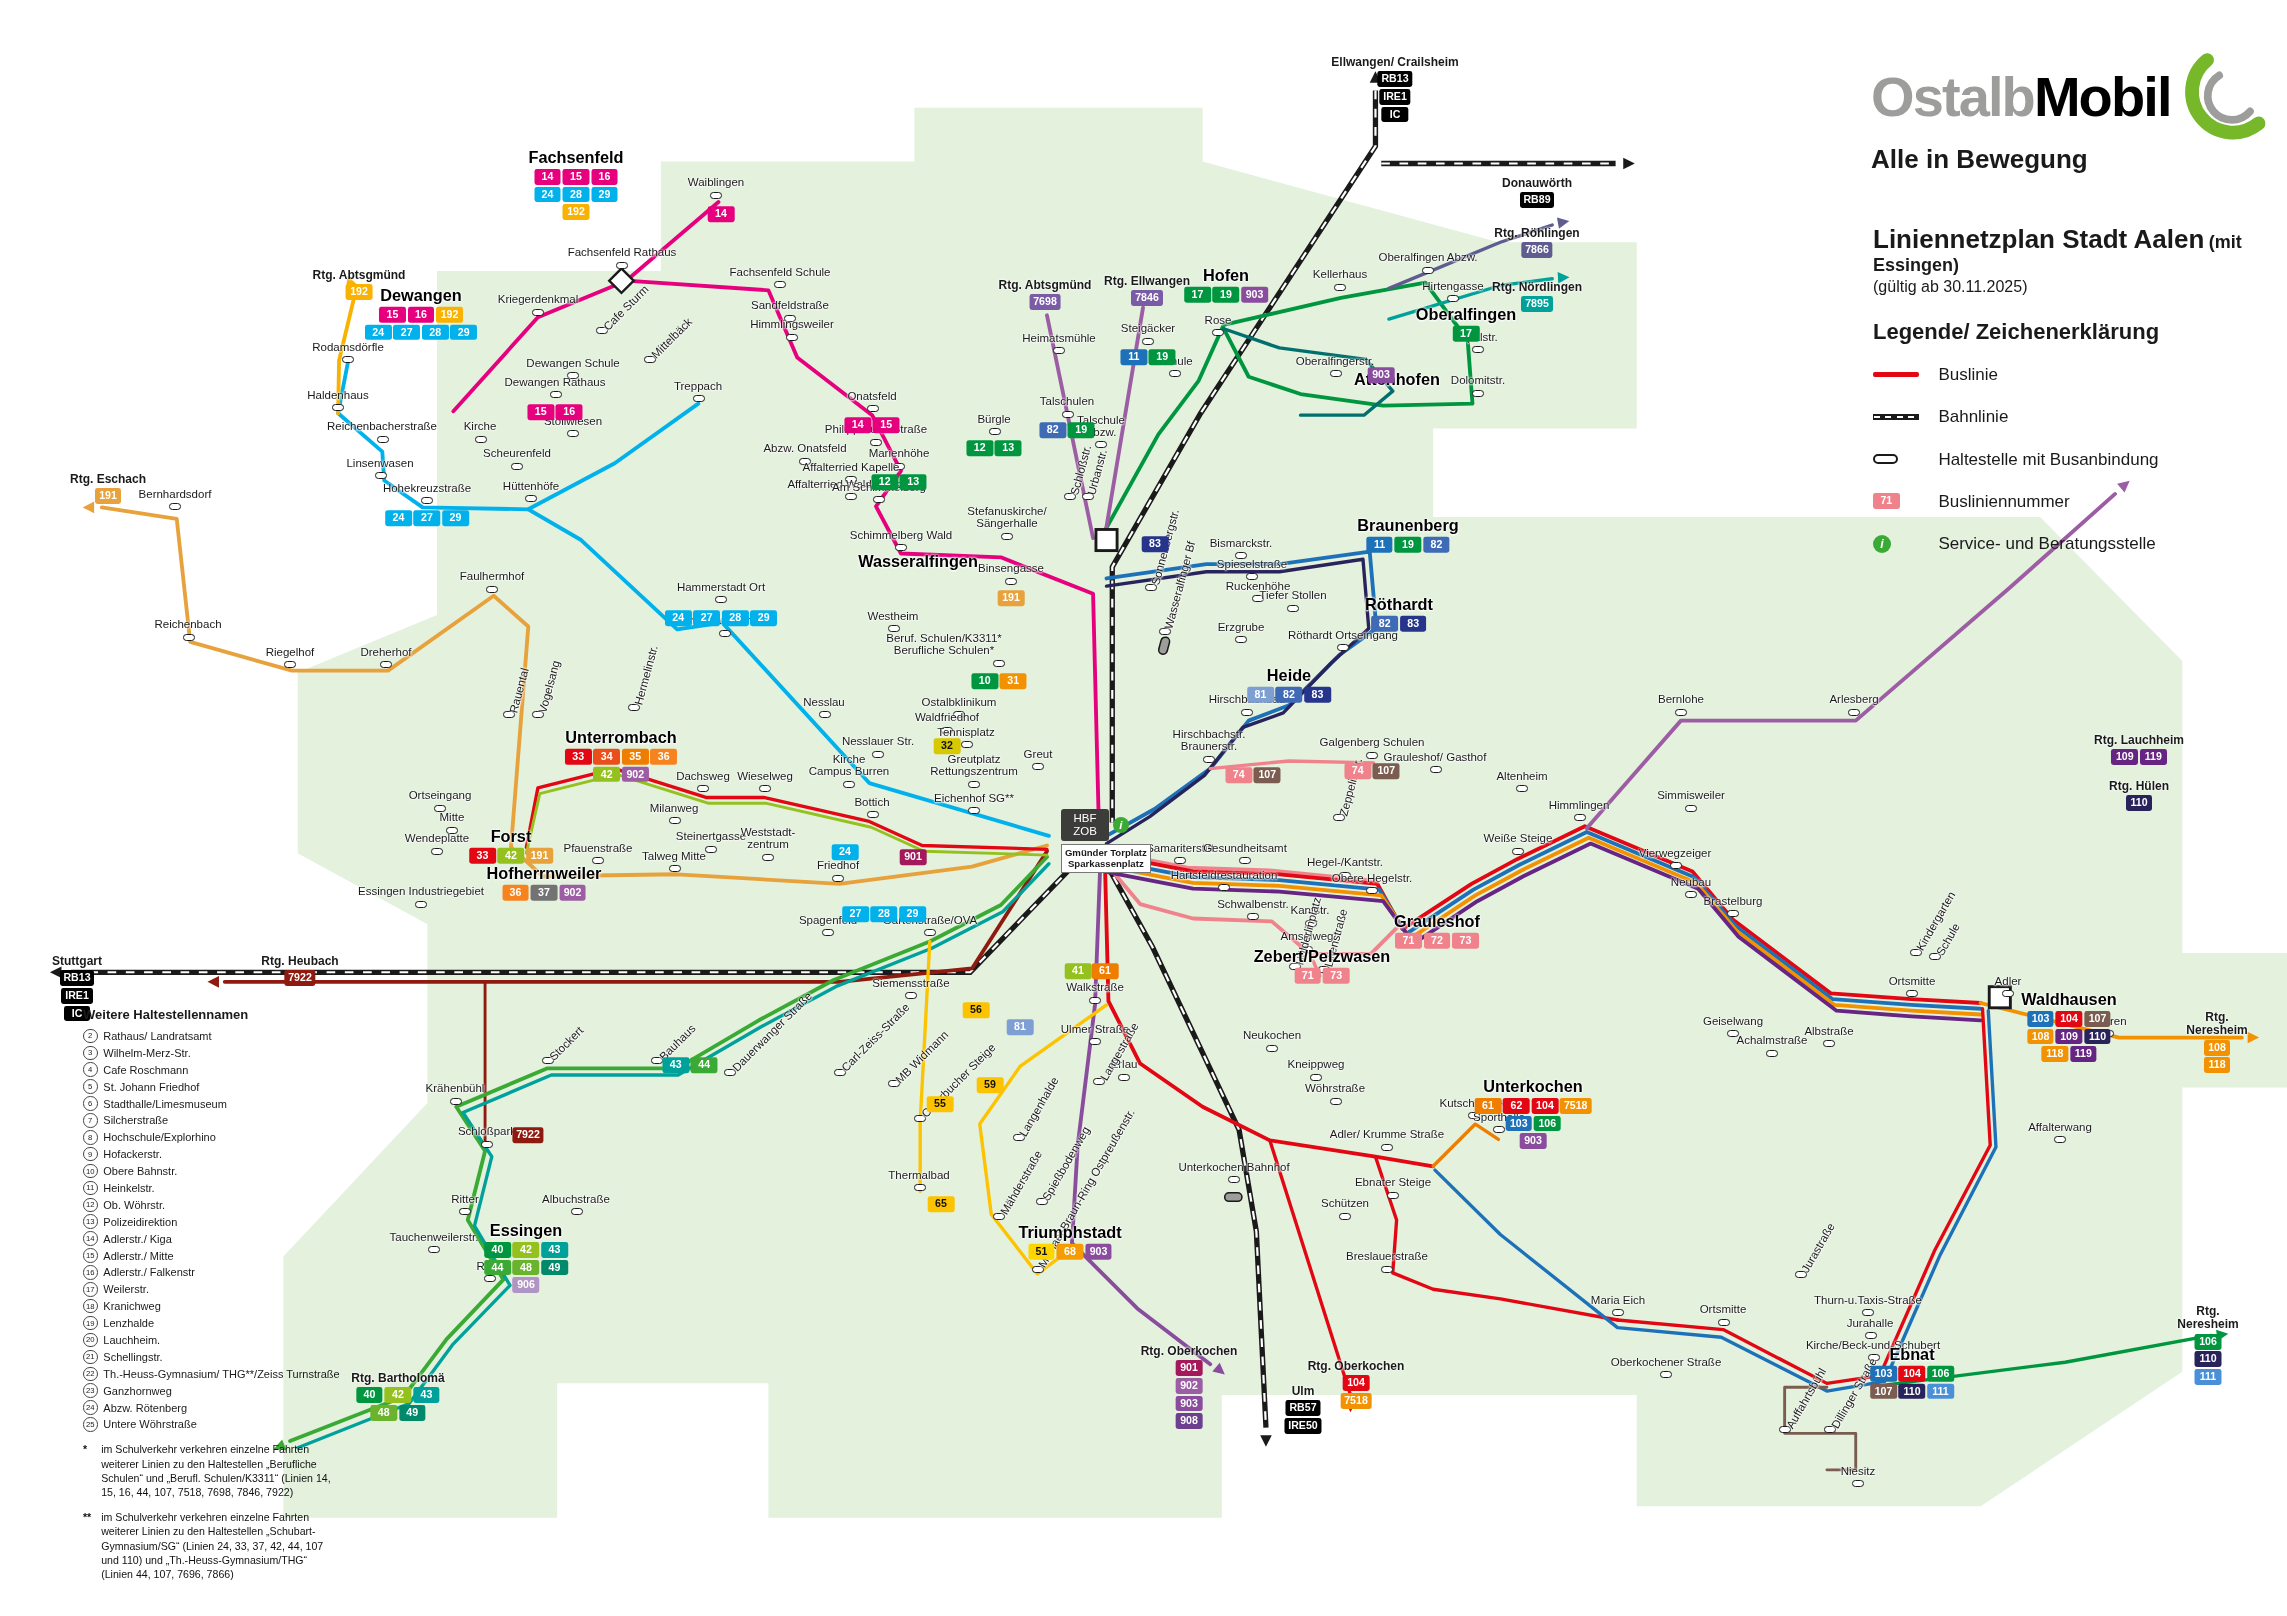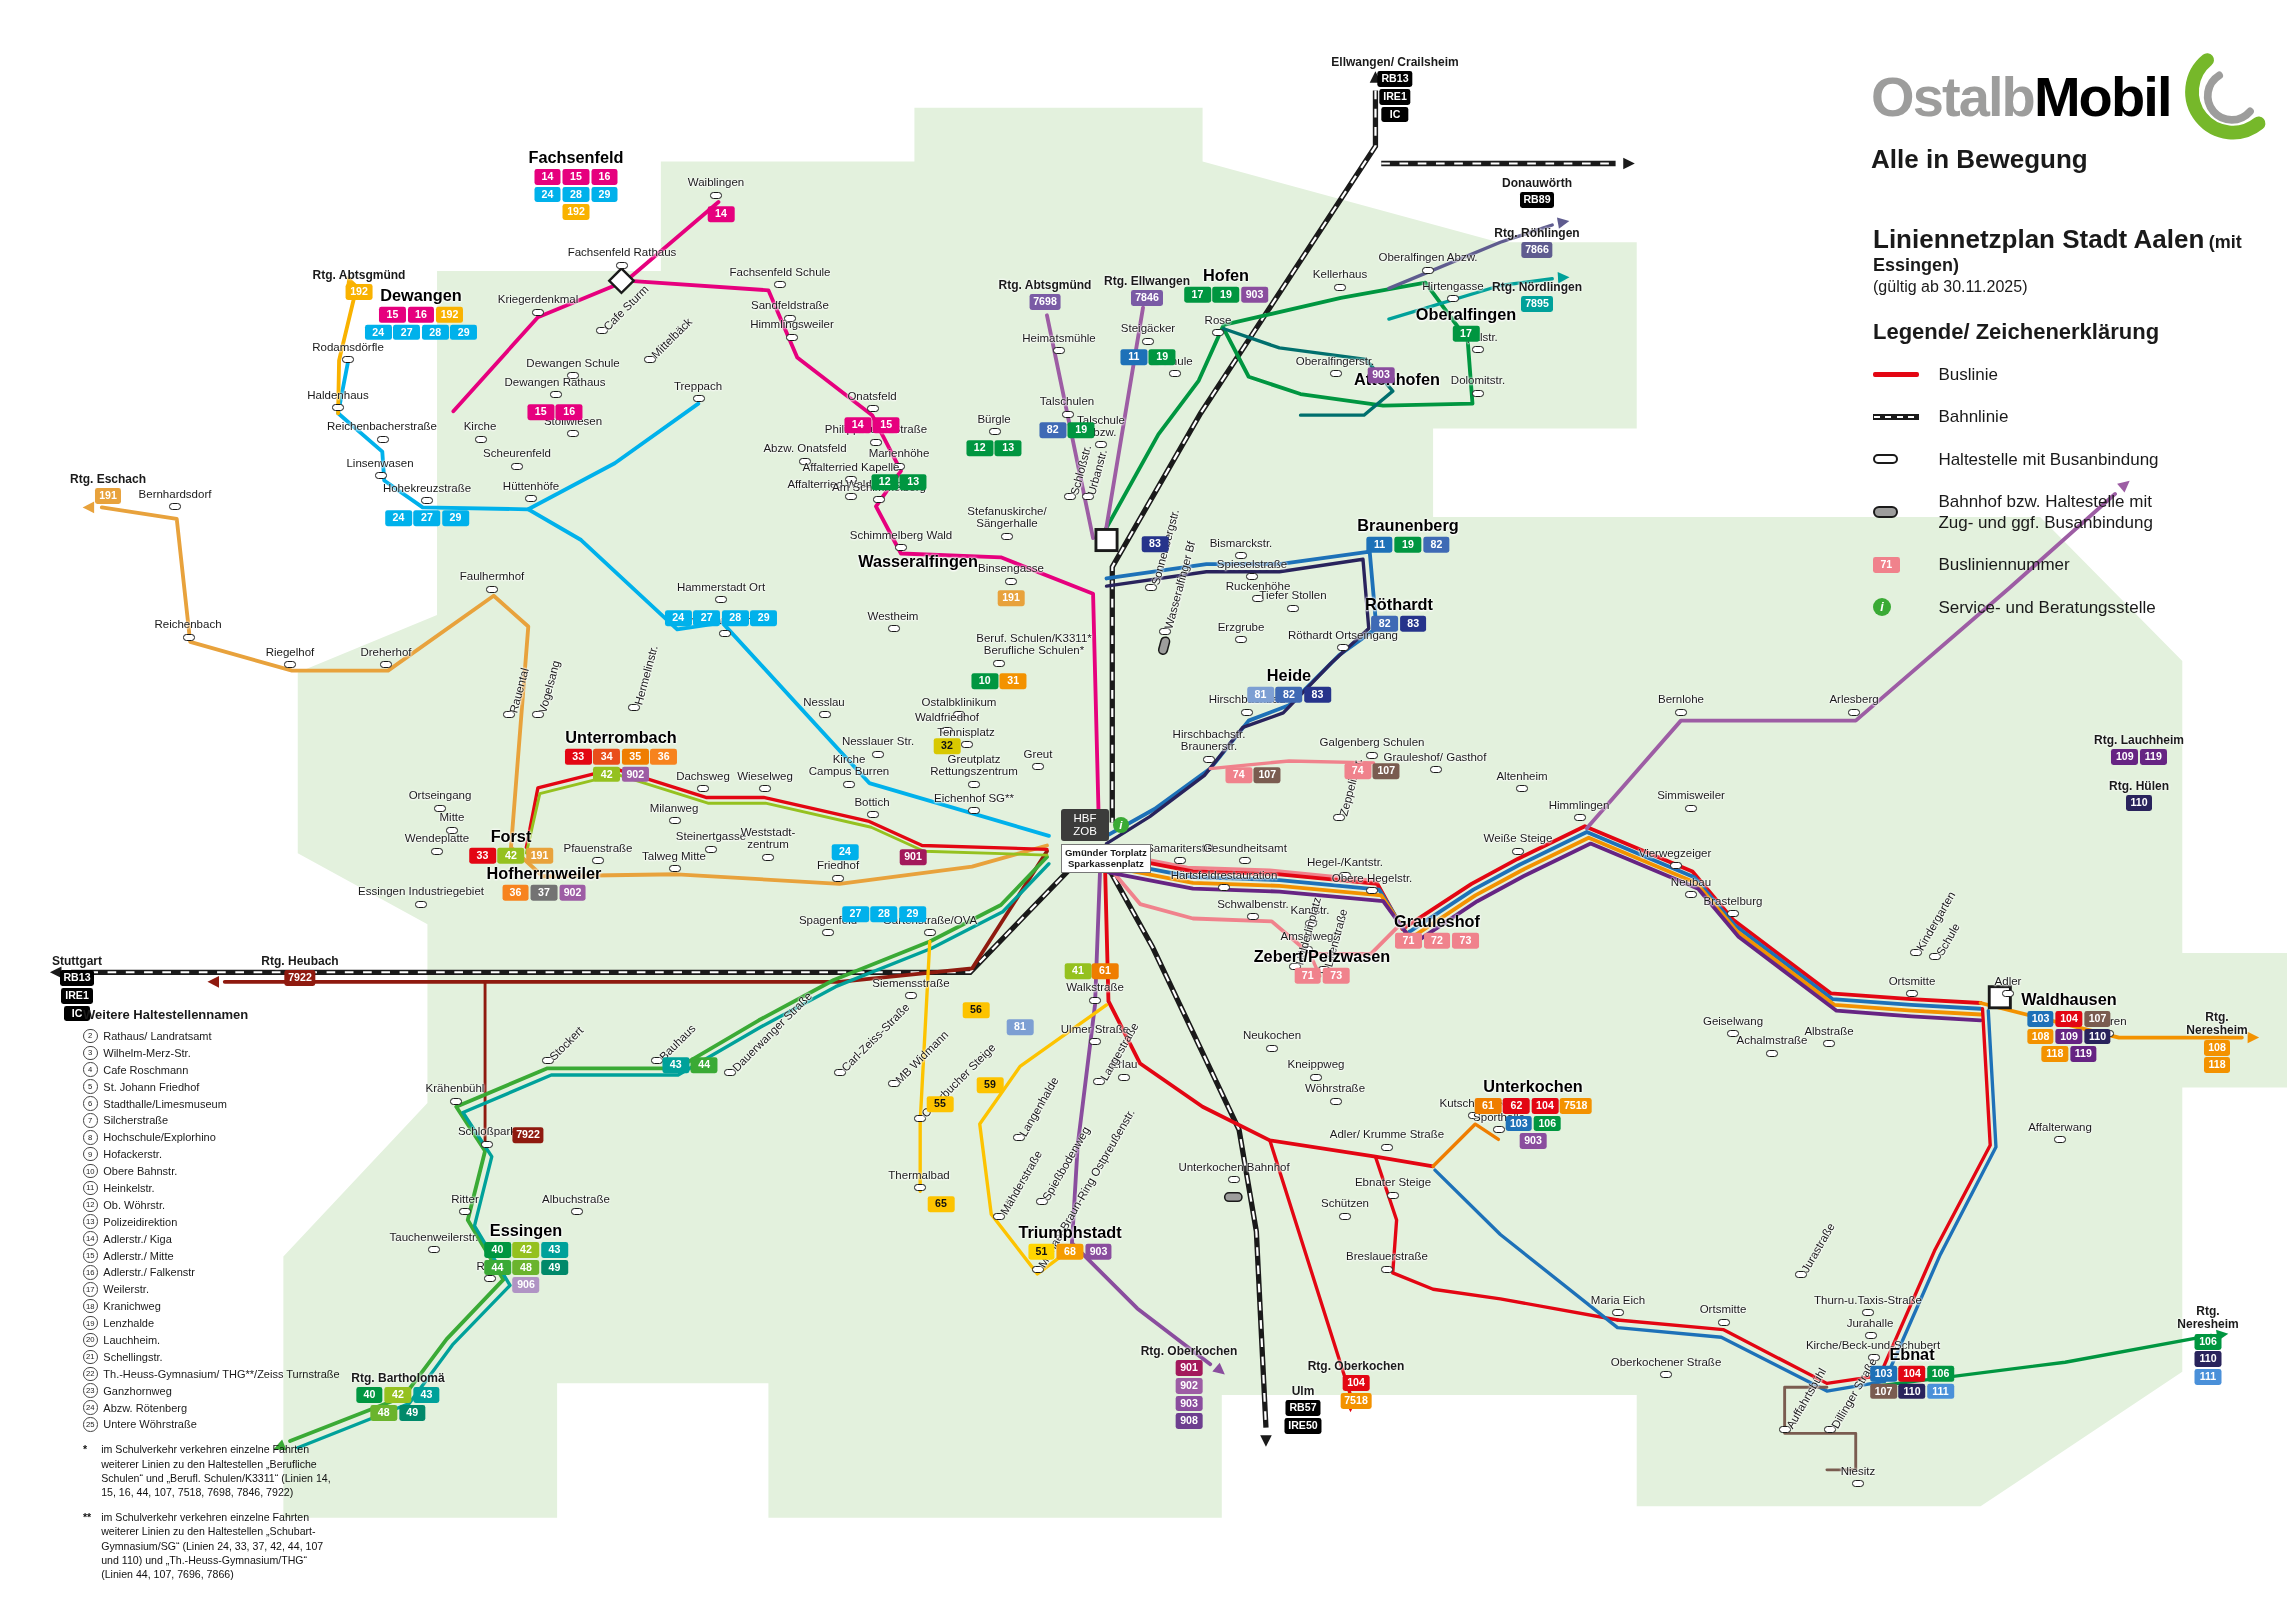--- a/index.html
+++ b/index.html
@@ -300,21 +300,21 @@
       <div class="marker" style="left: 832px; top: 875px;"></div>
       <span class="slbl" style="left: 838px; top: 872px; transform: translate(-50%, -100%);">Friedhof</span>
       <div class="marker" style="left: 968px; top: 807px;"></div>
       <span class="slbl" style="left: 974px; top: 805px; transform: translate(-50%, -100%);">Eichenhof SG**</span>
       <div class="marker" style="left: 1032px; top: 763px;"></div>
       <span class="slbl" style="left: 1038px; top: 761px; transform: translate(-50%, -100%);">Greut</span>
       <div class="marker" style="left: 968px; top: 781px;"></div>
       <span class="slbl" style="left: 974px; top: 778px; transform: translate(-50%, -100%);">Greutplatz
 Rettungszentrum</span>
       <div class="marker" style="left: 993px; top: 660px;"></div>
-      <span class="slbl" style="left: 1034px; top: 657px; transform: translate(-50%, -100%);">Beruf. Schulen/K3311*
+      <span class="slbl" style="left: 944px; top: 657px; transform: translate(-50%, -100%);">Beruf. Schulen/K3311*
 Berufliche Schulen*</span>
       <div class="marker" style="left: 434px; top: 805px;"></div>
       <span class="slbl" style="left: 440px; top: 802px; transform: translate(-50%, -100%);">Ortseingang</span>
       <div class="marker" style="left: 446px; top: 827px;"></div>
       <span class="slbl" style="left: 452px; top: 824px; transform: translate(-50%, -100%);">Mitte</span>
       <div class="marker" style="left: 431px; top: 848px;"></div>
       <span class="slbl" style="left: 437px; top: 845px; transform: translate(-50%, -100%);">Wendeplatte</span>
       <div class="marker" style="left: 415px; top: 901px;"></div>
       <span class="slbl" style="left: 421px; top: 898px; transform: translate(-50%, -100%);">Essingen Industriegebiet</span>
       <div class="marker" style="left: 822px; top: 929px;"></div>
@@ -1022,27 +1022,20 @@
       <span class="lg-lbl">Bahnlinie</span>
     </div>
     <div class="lg-row">
       <span class="lg-ic">
           <span class="lg-stop"></span>
         </span>
       <span class="lg-lbl">Haltestelle mit Busanbindung</span>
     </div>
     <div class="lg-row">
       <span class="lg-ic">
-          <span class="lg-rstop"></span>
-        </span>
-      <span class="lg-lbl">Bahnhof bzw. Haltestelle mit
-Zug- und ggf. Busanbindung</span>
-    </div>
-    <div class="lg-row">
-      <span class="lg-ic">
           <span id="lg-badge" class="badge" style="background: rgb(240, 130, 140);">71</span>
         </span>
       <span class="lg-lbl">Busliniennummer</span>
     </div>
     <div class="lg-row">
       <span class="lg-ic">
           <span class="lg-service">
             <span>i</span>
           </span>
         </span>

